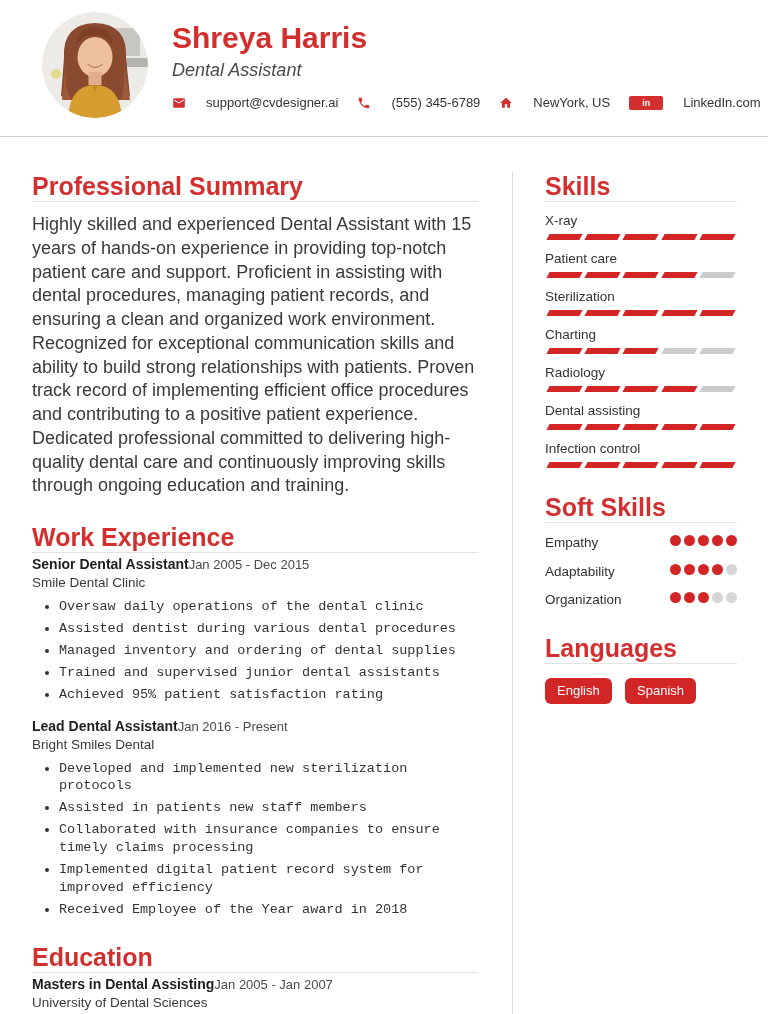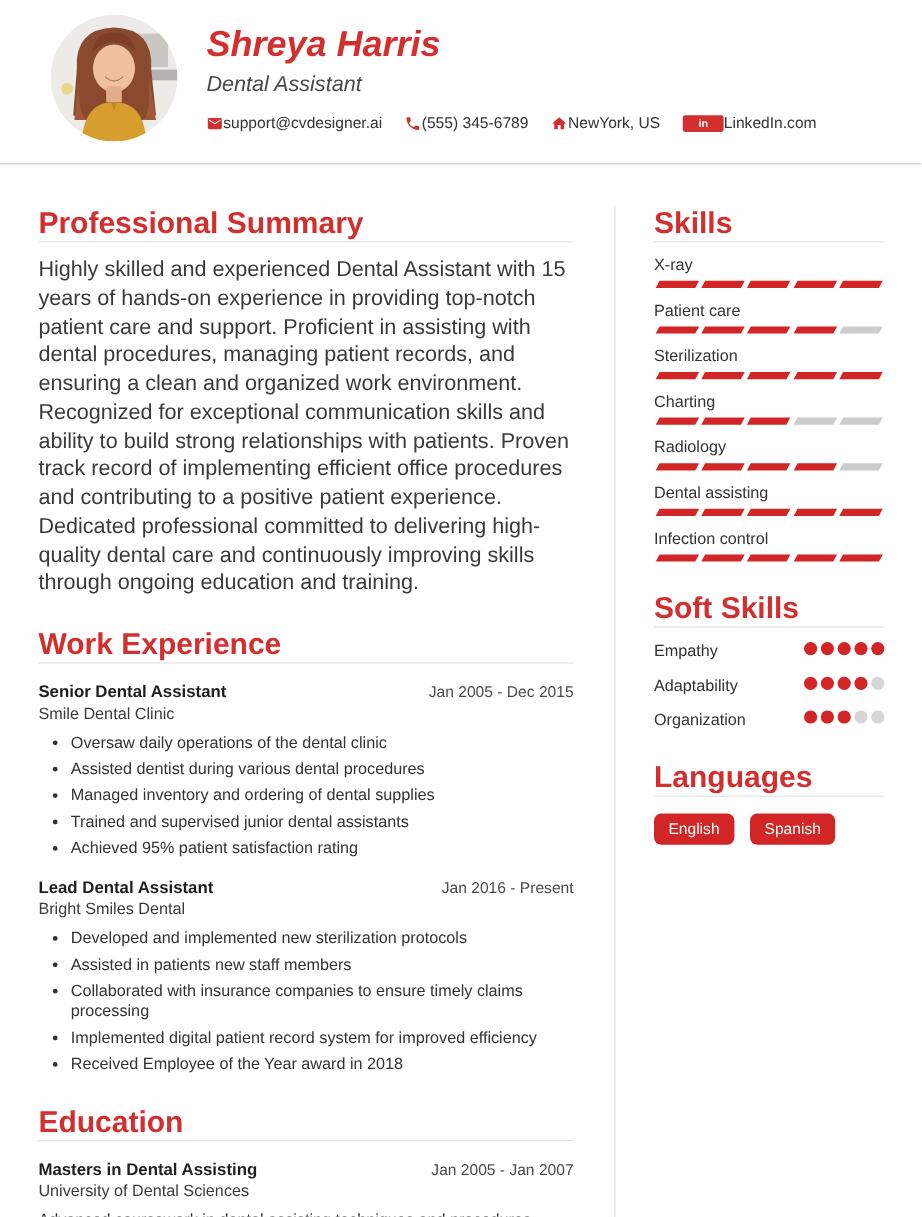--- a/index.html
+++ b/index.html
@@ -27,33 +27,32 @@
     flex-shrink: 0;
   }
   .photo-wrap svg { display: block; width: 106px; height: 106px; }
   .header-text { margin-left: 24px; padding-top: 9px; }
   .name {
     margin: 0;
     font-size: 30px;
     font-weight: bold;
     color: var(--accent);
     line-height: 1.1;
-    font-style: italic;
   }
   .subtitle { font-size: 18px; color: #4a4a4a; margin-top: 6px; font-style: italic; }
   .contacts {
     margin-top: 14px;
     display: flex;
     align-items: center;
     gap: 19px;
     font-size: 13px;
     color: #333;
     white-space: nowrap;
   }
-  .contact { display: inline-flex; align-items: center; gap: 0; cursor: default; }
+  .contact { display: inline-flex; align-items: center; gap: 20px; cursor: default; }
   .contact svg { width: 14px; height: 14px; fill: var(--accent); flex-shrink: 0; }
   .linkedin-badge {
     width: 34px; height: 14px;
     background: var(--accent);
     color: #fff;
     font-size: 9px;
     font-weight: bold;
     display: inline-flex;
     align-items: center;
     justify-content: center;
@@ -87,25 +86,25 @@
   section { margin-bottom: 25px; }
 
   .summary-text {
     margin: 11px 0 0;
     font-size: 18px;
     line-height: 1.32;
     color: #3a3a3a;
   }
 
   
-  .item-head { display: flex; justify-content: space-between; align-items: baseline; margin-top: 15px; gap: 20px; }
+  .item-head { display: flex; align-items: baseline; margin-top: 3px; }
   .item-title { font-size: 14px; font-weight: bold; color: #1e1e1e; }
   .item-date { font-size: 13px; color: #4a4a4a; }
   .item-org { font-size: 13.5px; color: #3a3a3a; margin-top: 3px; }
-  ul.bullets { margin: 8px 0 14px; padding-left: 27px; }
+  ul.bullets { margin: 8px 0 14px; padding-left: 27px; font-family: Liberation Mono, monospace; }
   ul.bullets li { font-size: 13.5px; line-height: 1.3; margin-bottom: 4.5px; color: #333; }
   .edu-desc { margin: 9px 0 4px; font-size: 13.5px; color: #333; }
 
   
   .skill-row { margin-top: 11px; }
   .skill-label { font-size: 13.5px; color: #333; margin-bottom: 6px; }
   .bar { display: flex; gap: 5px; height: 6px; padding: 0 3px; }
   .bar .seg { flex: 1; height: 6px; background: var(--bar-empty); transform: skewX(-28deg); }
   .bar .seg.filled { background: var(--bar-filled); }
 

